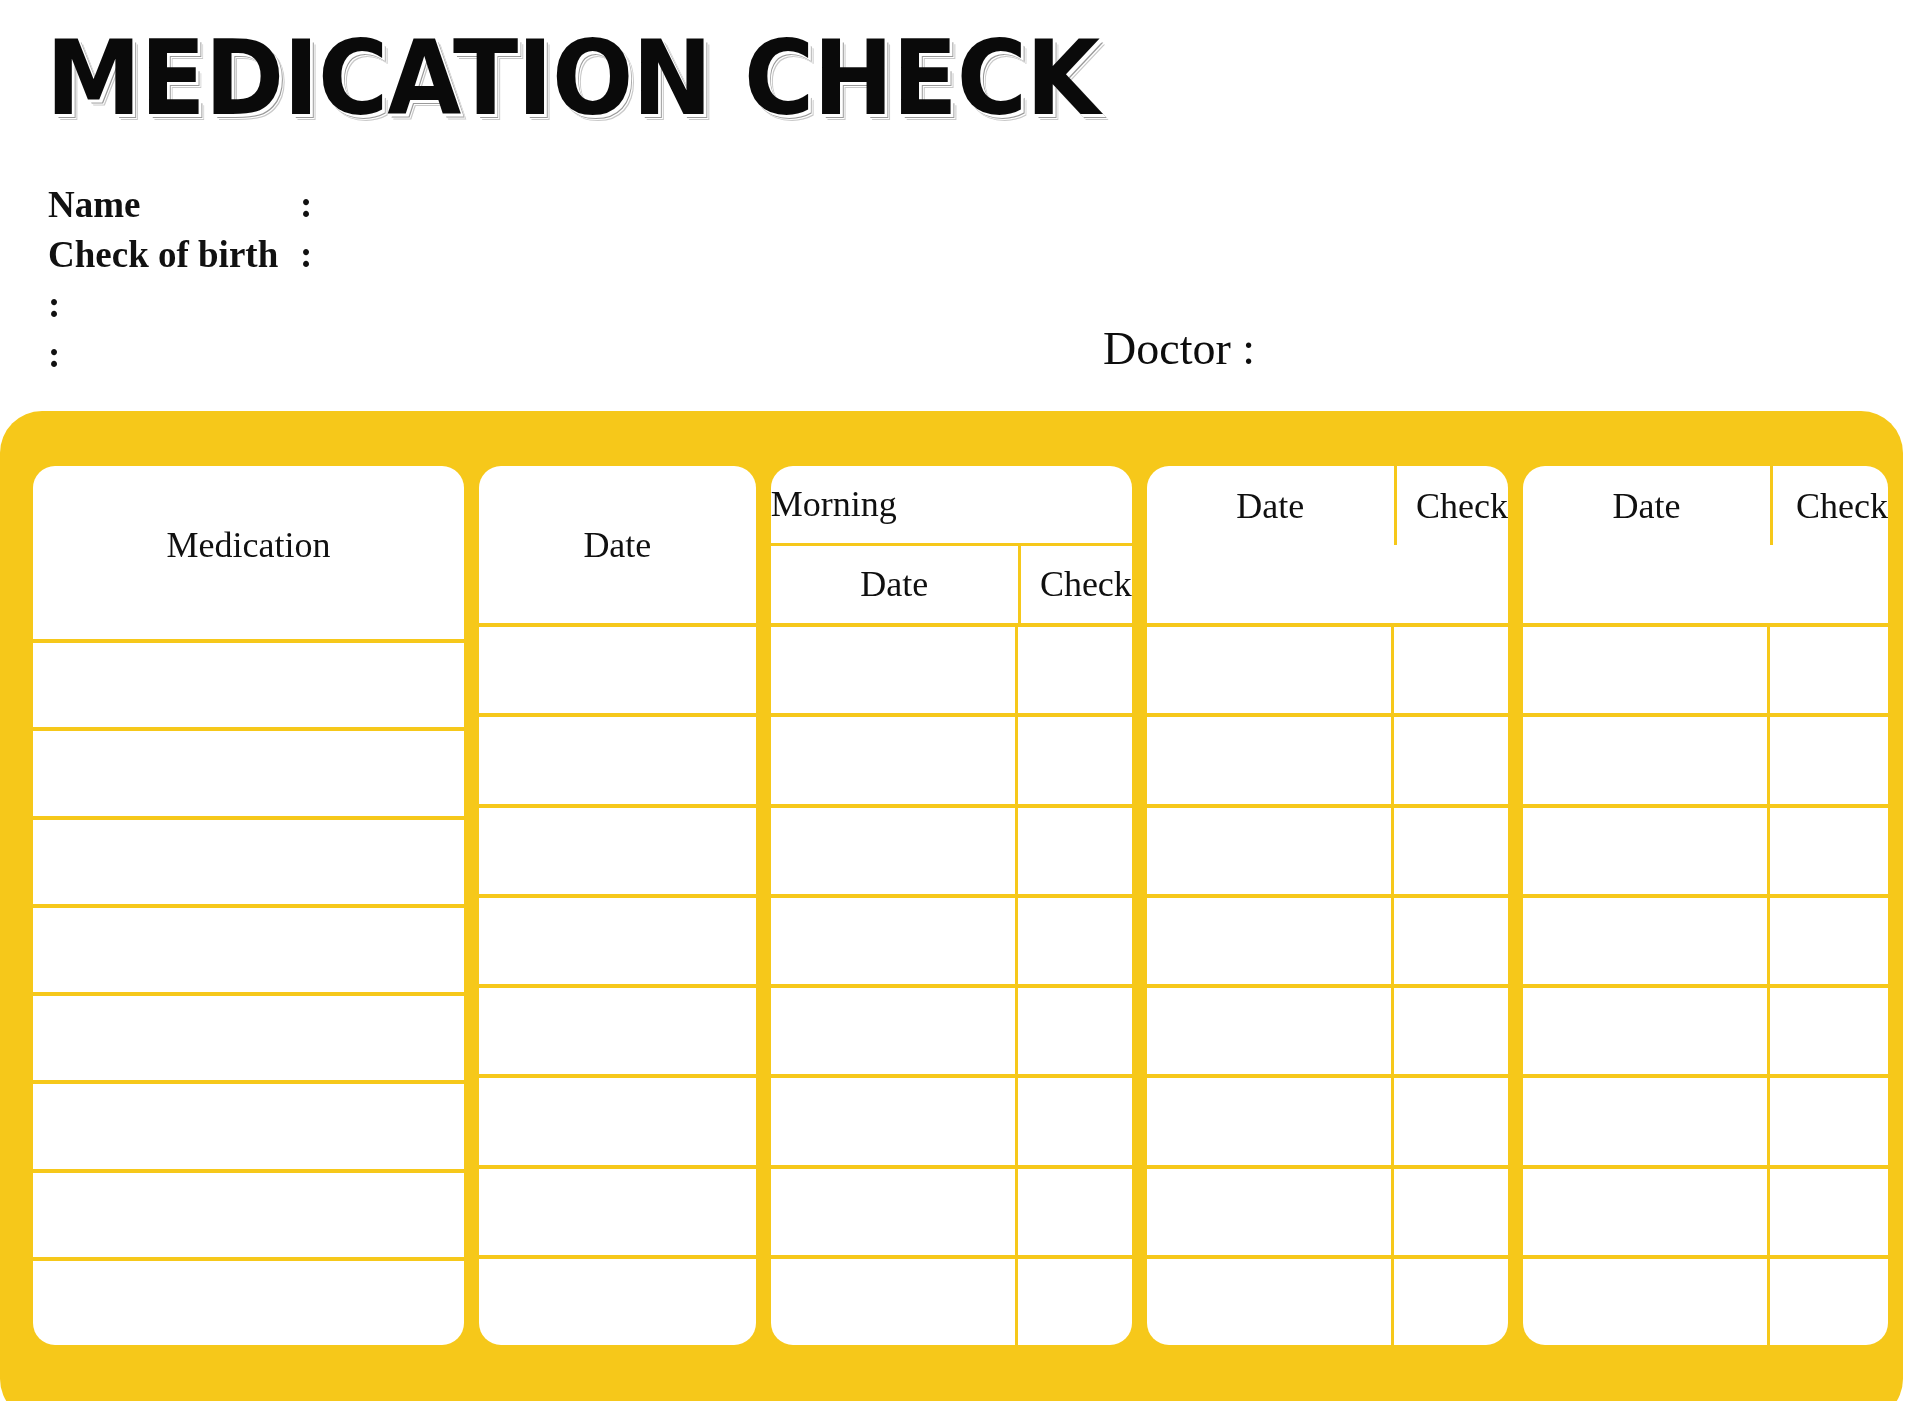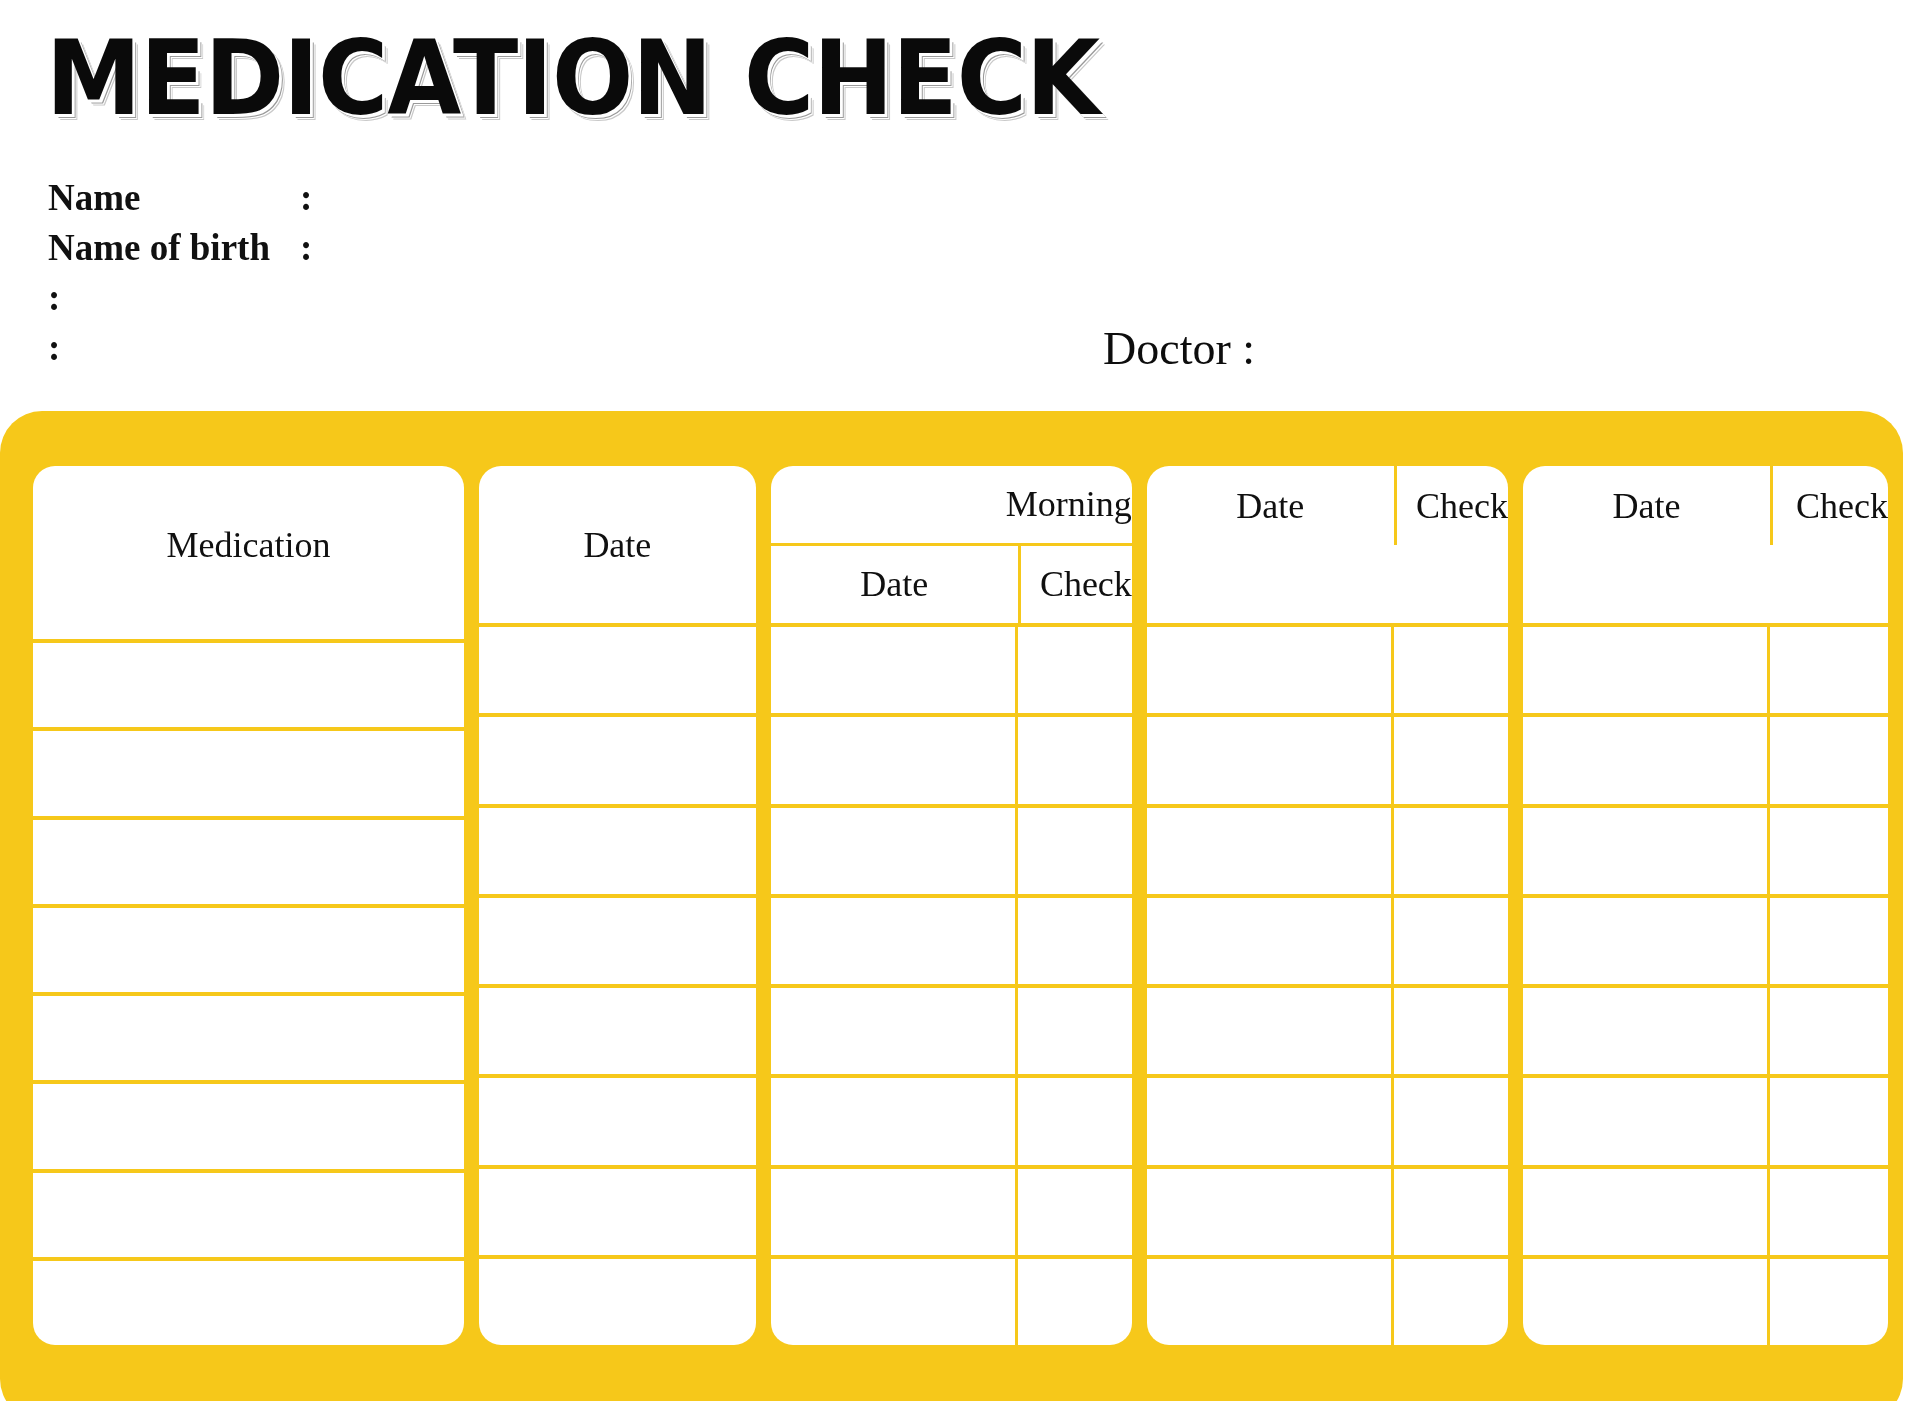--- a/index.html
+++ b/index.html
@@ -39,21 +39,21 @@
 
   
   #patient-info {
     position: absolute;
     left: 48px;
     top: 176px;
     width: 420px;
   }
   .info-row {
     display: flex;
-    align-items: flex-start;
+    align-items: flex-end;
     height: 50px;
   }
   .info-label {
     width: 252px;
     font-size: 37px;
     font-weight: 700;
     color: #111111;
     white-space: nowrap;
   }
   .info-colon {
@@ -137,21 +137,21 @@
   }
   .session-head {
     height: 157px;
     display: flex;
     flex-direction: column;
   }
   .session-title {
     height: 78px;
     display: flex;
     align-items: center;
-    justify-content: flex-end;
+    justify-content: flex-start;
     border-bottom: 3px solid #F6C81A;
   }
   .session-subrow {
     height: 79px;
     display: flex;
   }
   .sub-date {
     flex: 0 0 247px;
     display: flex;
     align-items: center;
@@ -202,21 +202,21 @@
 
 <div id="patient-info">
 
   <div class="info-row">
     <span class="info-label">Name</span>
     <span class="info-colon">:</span>
     <span class="info-value"></span>
   </div>
 
   <div class="info-row">
-    <span class="info-label">Name of birth</span>
+    <span class="info-label">Check of birth</span>
     <span class="info-colon">:</span>
     <span class="info-value"></span>
   </div>
 
   <div class="info-row">
     <span class="info-colon">:</span>
     <span class="info-value"></span>
   </div>
 
   <div class="info-row">

